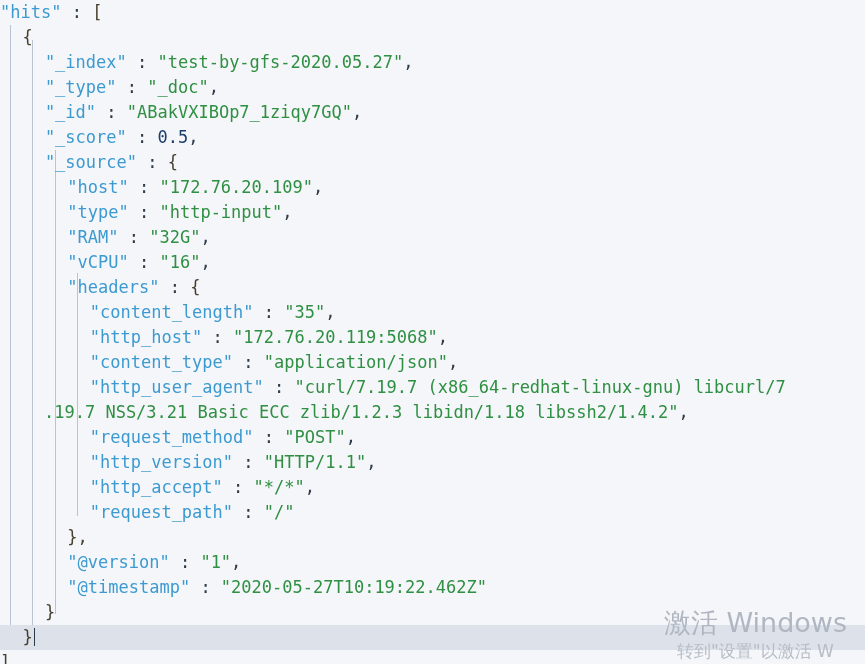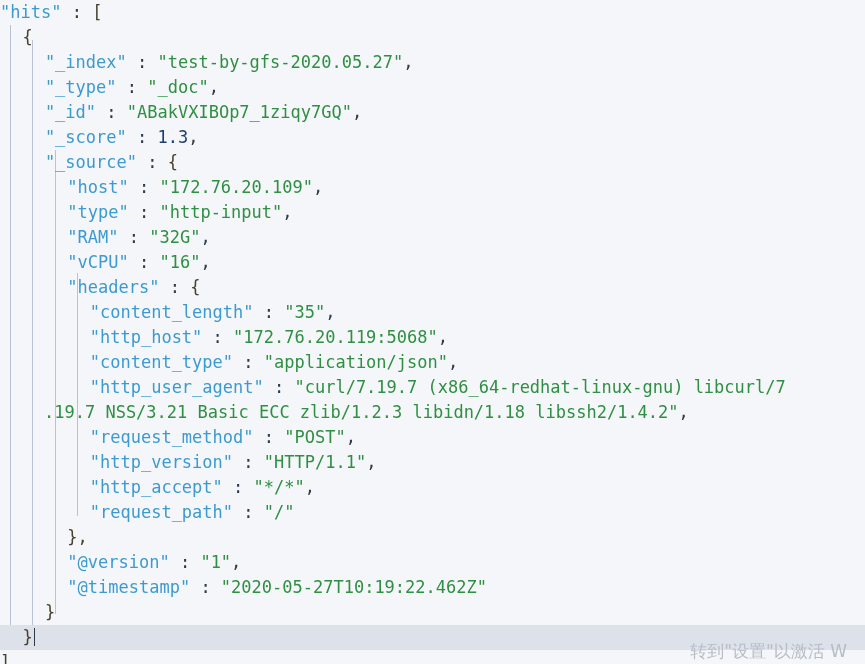--- a/index.html
+++ b/index.html
@@ -110,21 +110,21 @@
   <div id="bands">
       <div class="current-line-band" style="top: 625px; background: rgb(221, 225, 233);"></div>
     </div>
 
   <div class="code-layer" id="code-layer">
       <div class="line" style="padding-left: 0px;"><span class="k">"hits"</span><span class="p"> : </span><span class="b">[</span></div>
       <div class="line" style="padding-left: 22.44px;"><span class="b">{</span></div>
       <div class="line" style="padding-left: 44.88px;"><span class="k">"_index"</span><span class="p"> : </span><span class="s">"test-by-gfs-2020.05.27"</span><span class="p">,</span></div>
       <div class="line" style="padding-left: 44.88px;"><span class="k">"_type"</span><span class="p"> : </span><span class="s">"_doc"</span><span class="p">,</span></div>
       <div class="line" style="padding-left: 44.88px;"><span class="k">"_id"</span><span class="p"> : </span><span class="s">"ABakVXIBOp7_1ziqy7GQ"</span><span class="p">,</span></div>
-      <div class="line" style="padding-left: 44.88px;"><span class="k">"_score"</span><span class="p"> : </span><span class="n">1.3</span><span class="p">,</span></div>
+      <div class="line" style="padding-left: 44.88px;"><span class="k">"_score"</span><span class="p"> : </span><span class="n">0.5</span><span class="p">,</span></div>
       <div class="line" style="padding-left: 44.88px;"><span class="k">"_source"</span><span class="p"> : </span><span class="b">{</span></div>
       <div class="line" style="padding-left: 67.32px;"><span class="k">"host"</span><span class="p"> : </span><span class="s">"172.76.20.109"</span><span class="p">,</span></div>
       <div class="line" style="padding-left: 67.32px;"><span class="k">"type"</span><span class="p"> : </span><span class="s">"http-input"</span><span class="p">,</span></div>
       <div class="line" style="padding-left: 67.32px;"><span class="k">"RAM"</span><span class="p"> : </span><span class="s">"32G"</span><span class="p">,</span></div>
       <div class="line" style="padding-left: 67.32px;"><span class="k">"vCPU"</span><span class="p"> : </span><span class="s">"16"</span><span class="p">,</span></div>
       <div class="line" style="padding-left: 67.32px;"><span class="k">"headers"</span><span class="p"> : </span><span class="b">{</span></div>
       <div class="line" style="padding-left: 89.76px;"><span class="k">"content_length"</span><span class="p"> : </span><span class="s">"35"</span><span class="p">,</span></div>
       <div class="line" style="padding-left: 89.76px;"><span class="k">"http_host"</span><span class="p"> : </span><span class="s">"172.76.20.119:5068"</span><span class="p">,</span></div>
       <div class="line" style="padding-left: 89.76px;"><span class="k">"content_type"</span><span class="p"> : </span><span class="s">"application/json"</span><span class="p">,</span></div>
       <div class="line" style="padding-left: 89.76px;"><span class="k">"http_user_agent"</span><span class="p"> : </span><span class="s">"curl/7.19.7 (x86_64-redhat-linux-gnu) libcurl/7</span></div>
@@ -135,16 +135,17 @@
       <div class="line" style="padding-left: 89.76px;"><span class="k">"request_path"</span><span class="p"> : </span><span class="s">"/"</span></div>
       <div class="line" style="padding-left: 67.32px;"><span class="b">},</span></div>
       <div class="line" style="padding-left: 67.32px;"><span class="k">"@version"</span><span class="p"> : </span><span class="s">"1"</span><span class="p">,</span></div>
       <div class="line" style="padding-left: 67.32px;"><span class="k">"@timestamp"</span><span class="p"> : </span><span class="s">"2020-05-27T10:19:22.462Z"</span></div>
       <div class="line" style="padding-left: 44.88px;"><span class="b">}</span></div>
       <div class="line" style="padding-left: 22.44px;"><span class="b">}</span><span class="caret"></span></div>
       <div class="line" style="padding-left: 0px;"><span class="b">]</span></div>
     </div>
 
   <div class="watermark">
+    <div class="wm-title">激活 Windows</div>
     <div class="wm-sub">转到"设置"以激活 W</div>
   </div>
 
 </div>
 
 </body></html>

